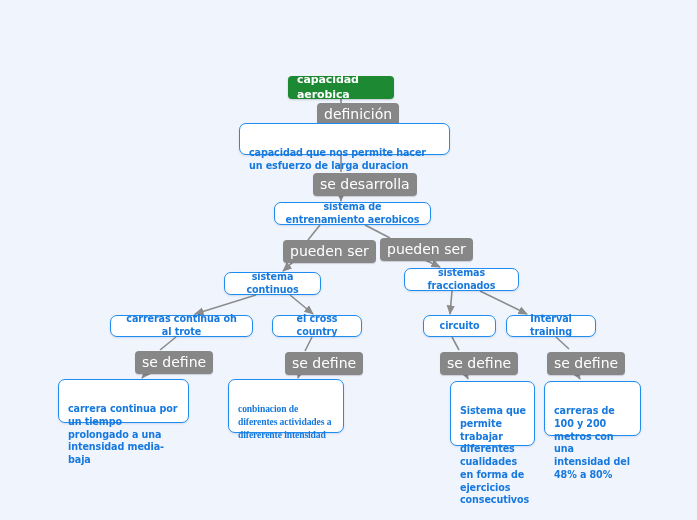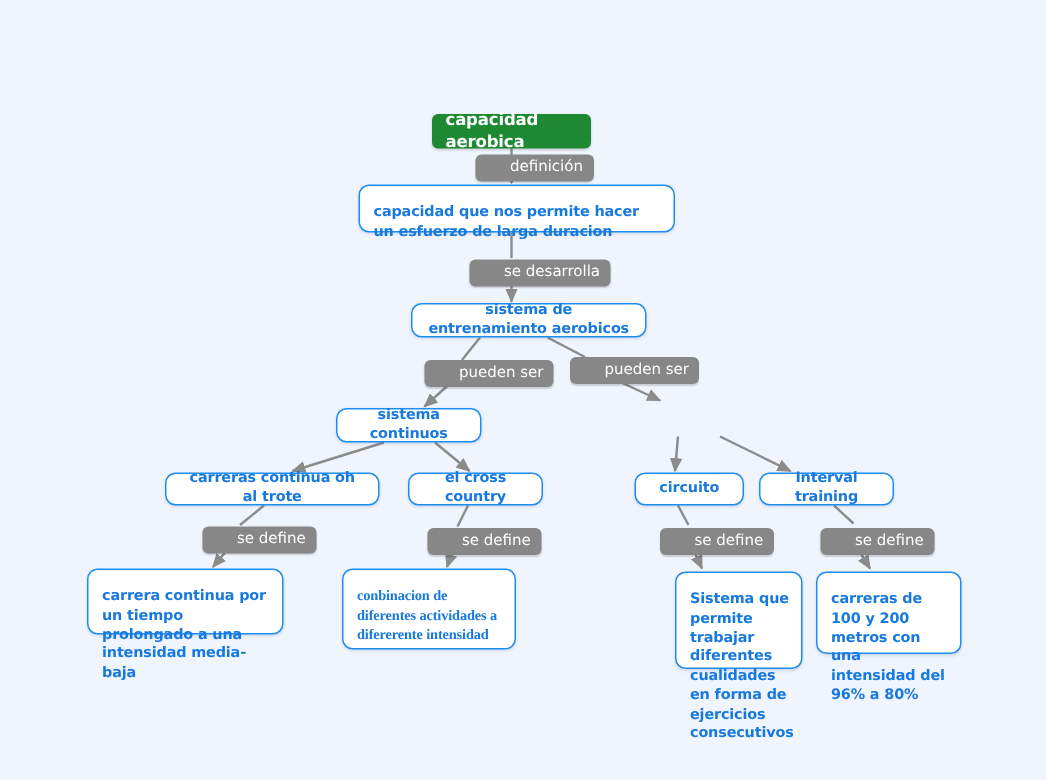--- a/index.html
+++ b/index.html
@@ -53,30 +53,30 @@
     box-shadow: 0 1px 2px rgba(40,90,150,0.16);
   }
   .node-box.center {
     justify-content: center;
     text-align: center;
   }
   .node-box.left {
     justify-content: flex-start;
     text-align: left;
     align-items: flex-start;
-    padding-top: 12px;
+    padding-top: 23px;
   }
   .label {
     position: absolute;
     box-sizing: border-box;
     background: #878787;
     color: #ffffff;
-    font-size: 10px;
+    font-size: 14px;
     border-radius: 4px;
-    padding: 3px 7px 4px 23px;
+    padding: 3px 7px 4px 7px;
     white-space: nowrap;
     display: flex;
     align-items: center;
     justify-content: center;
     box-shadow: 0 1px 1px rgba(0,0,0,0.16);
   }
 </style>
 </head>
 <body>
 
@@ -151,20 +151,23 @@
   </div>
 
   <div class="label" style="left:380px; top:238px;">
     <span>pueden ser</span>
   </div>
 
   <div class="node node-box center" style="left:224px; top:272px; width:97px; height:23px;justify-content:center;">
     <span>sistema continuos</span>
   </div>
 
+  <div class="node node-box center" style="left:404px; top:268px; width:115px; height:23px;">
+    <span>sistemas fraccionados</span>
+  </div>
 
   <div class="node node-box center" style="left:110px; top:315px; width:143px; height:22px;">
     <span>carreras continua oh al trote</span>
   </div>
 
   <div class="node node-box center" style="left:272px; top:315px; width:90px; height:22px;">
     <span>el cross country</span>
   </div>
 
   <div class="node node-box center" style="left:423px; top:315px; width:73px; height:22px;">
@@ -197,16 +200,16 @@
 
   <div class="node node-box left" style="left:228px; top:379px; width:116px; height:54px;font-family:Liberation Serif, serif;">
     <span>conbinacion de diferentes actividades a difererente intensidad</span>
   </div>
 
   <div class="node node-box left" style="left:450px; top:381px; width:85px; height:65px;">
     <span>Sistema que permite trabajar diferentes cualidades en forma de ejercicios consecutivos</span>
   </div>
 
   <div class="node node-box left" style="left:544px; top:381px; width:97px; height:55px;">
-    <span>carreras de 100 y 200 metros con una intensidad del 96% a 80%</span>
+    <span>carreras de 100 y 200 metros con una intensidad del 48% a 80%</span>
   </div>
 
 </div>
 
 </body></html>

